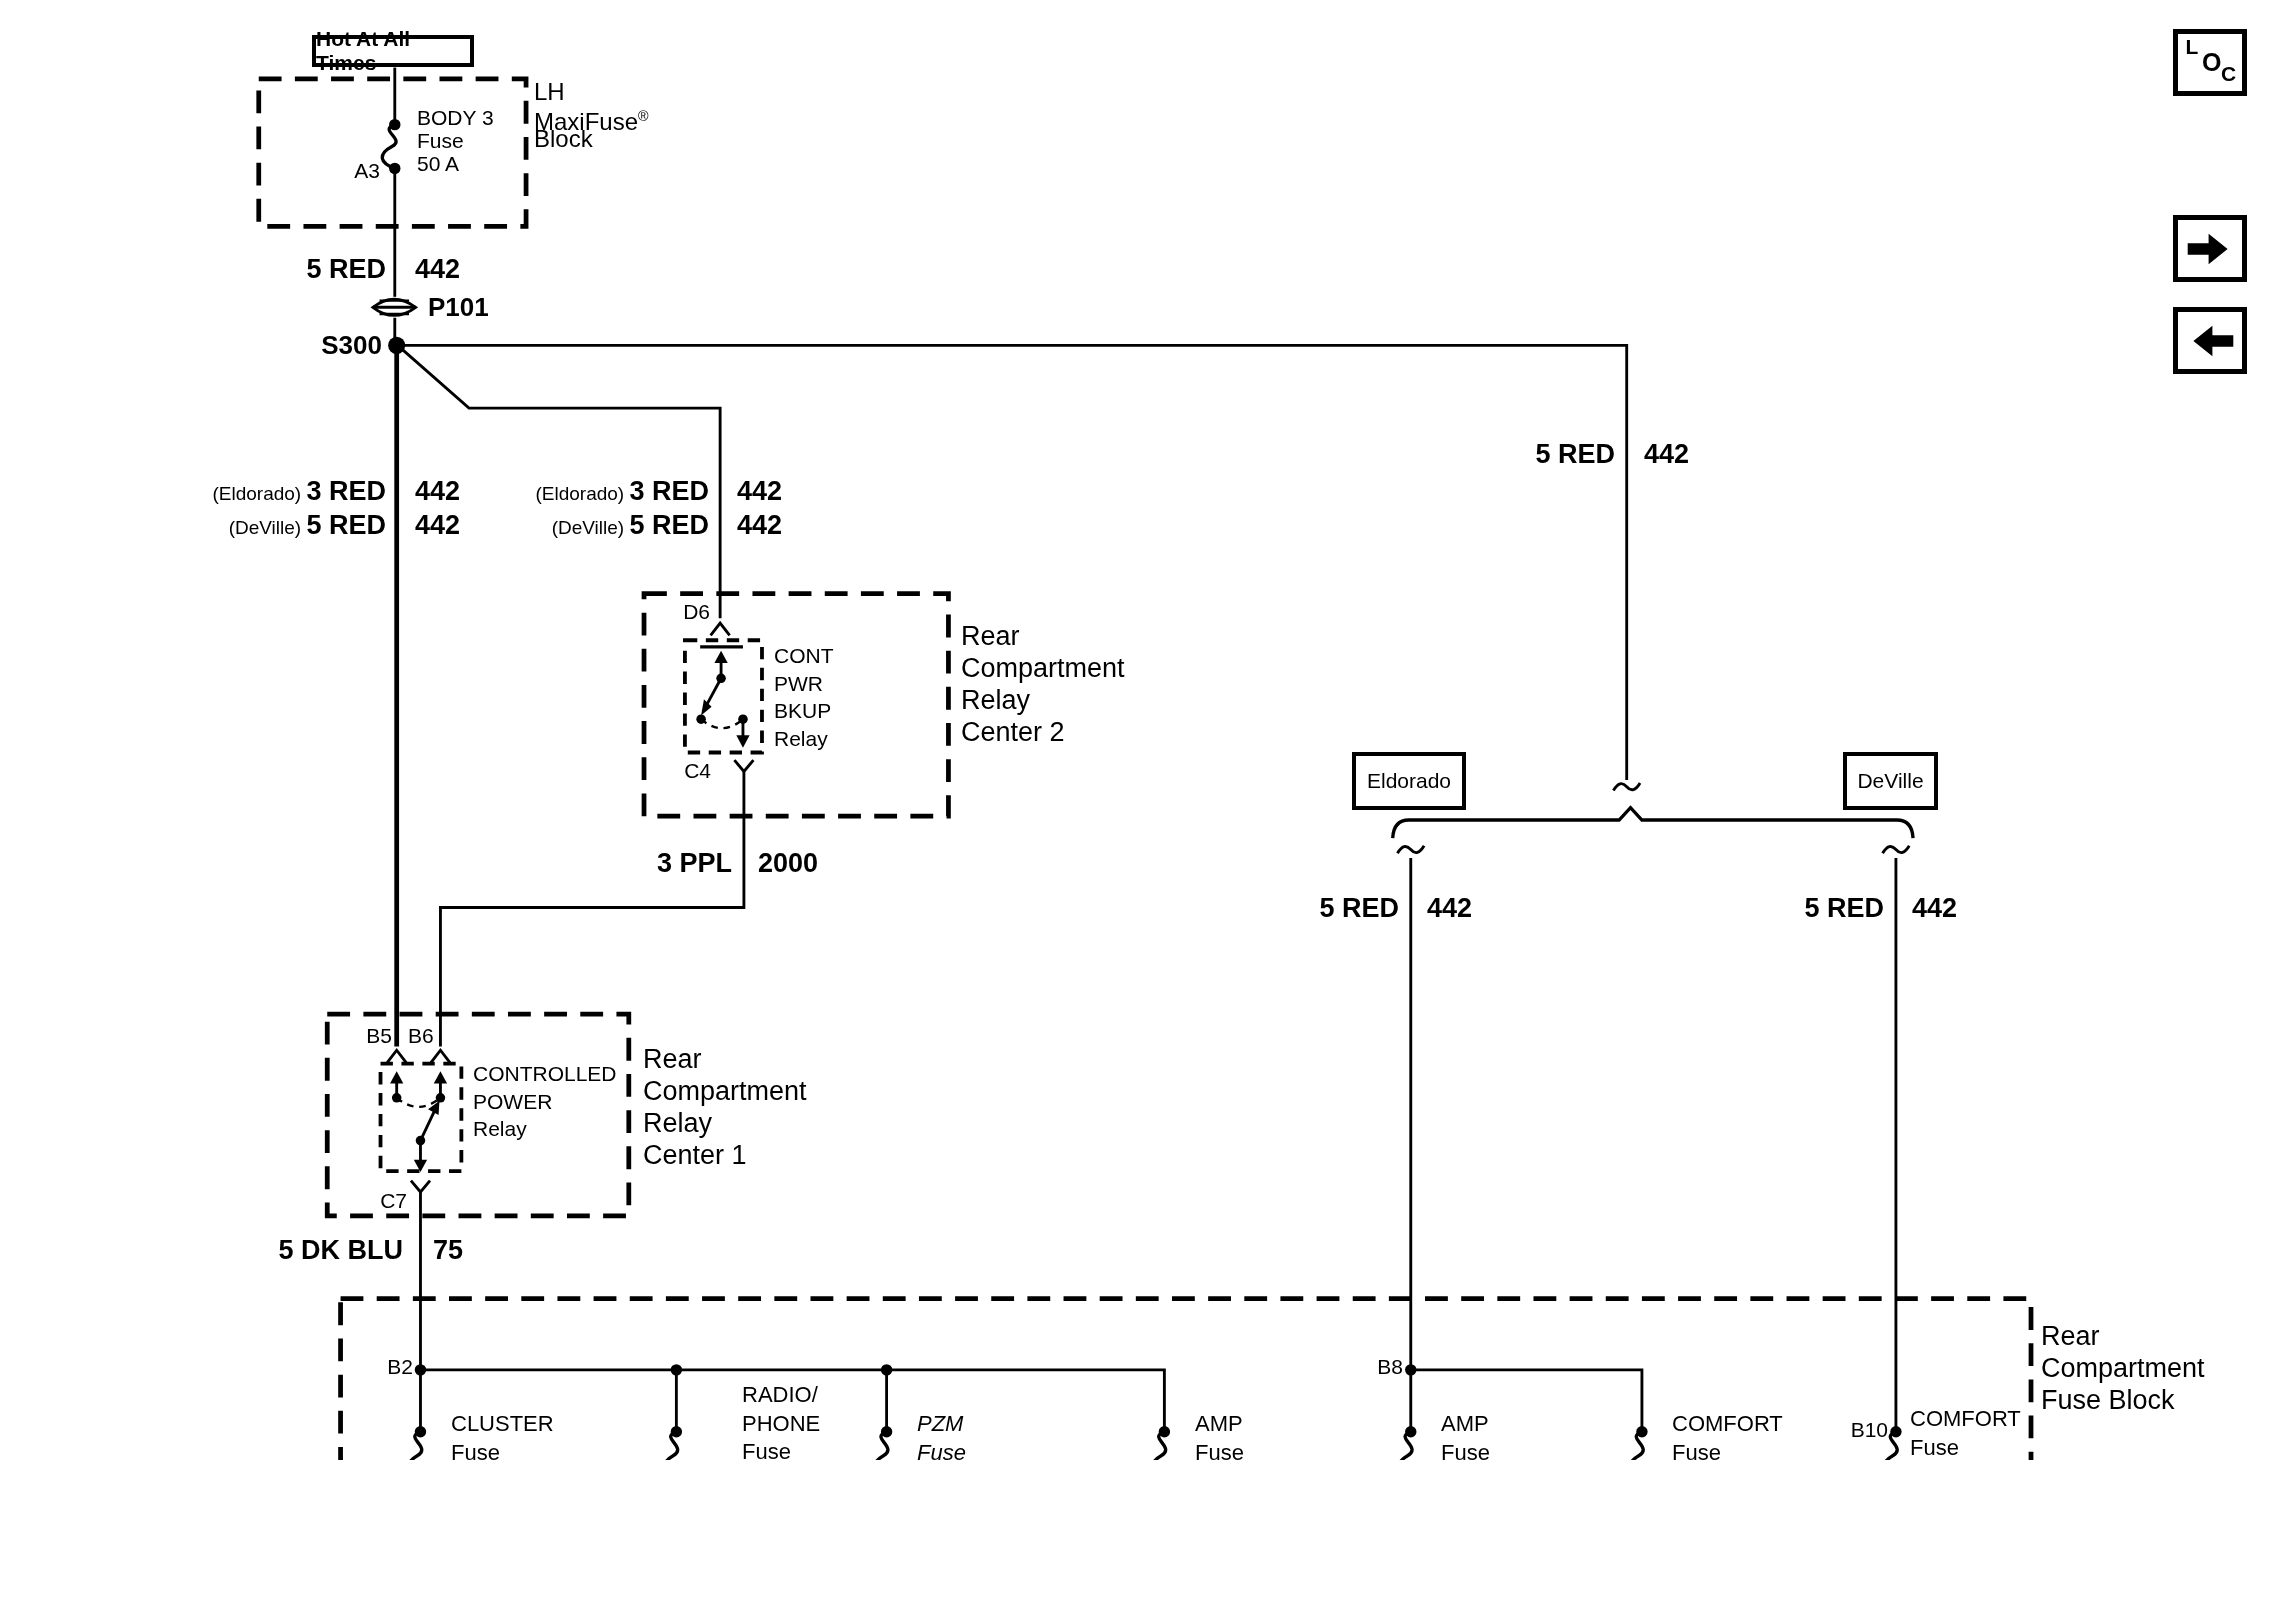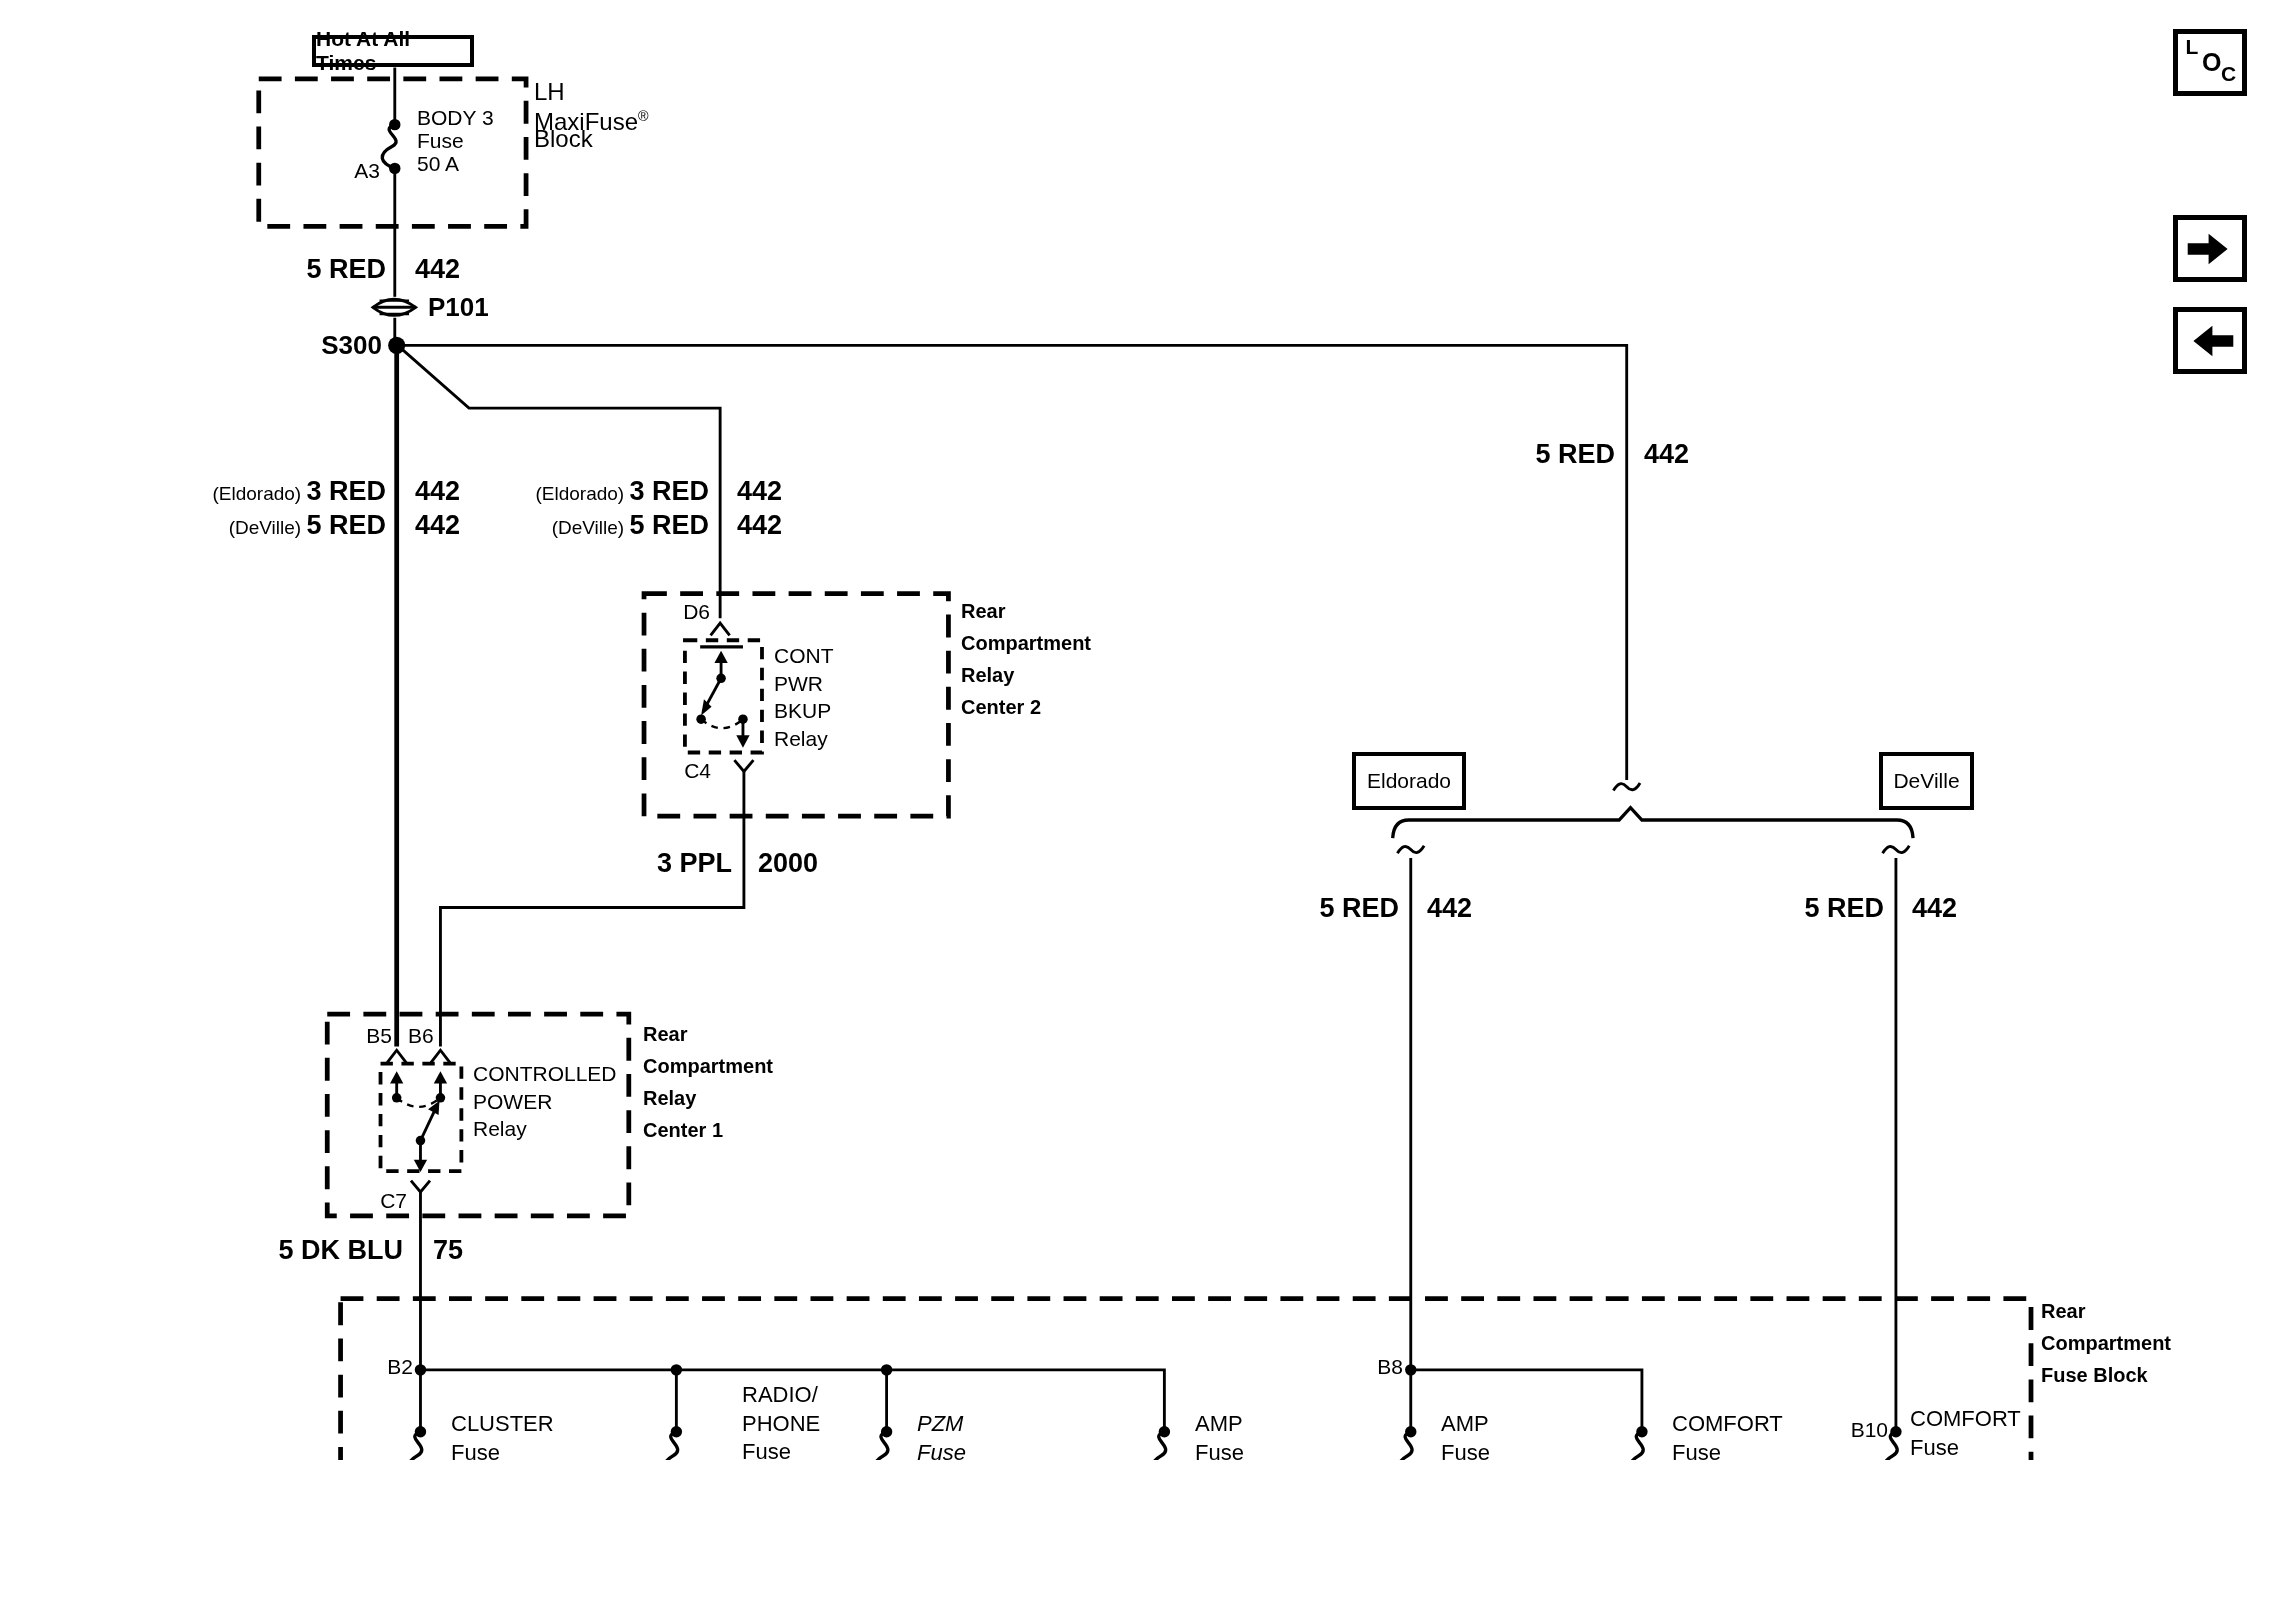--- a/index.html
+++ b/index.html
@@ -9,21 +9,21 @@
   }
   svg.layer { position:absolute; left:0; top:0; z-index:0; }
   .lbl { position:absolute; z-index:2; white-space:nowrap; color:#000; }
   .ml  { white-space:pre-line; }
   .ra  { transform:translateX(-100%); text-align:right; }
   .big   { font-size:27px; font-weight:700; line-height:28.5px; }
   .small { font-size:19px; font-weight:400; }
   .pin   { font-size:21px; font-weight:400; line-height:25px; }
   .comp  { font-size:21px; font-weight:400; line-height:27.6px; }
   .fusetxt { font-size:22px; font-weight:400; line-height:28.5px; }
-  .title { font-size:20px; font-weight:700; line-height:32px; }
+  .title { font-size:27px; font-weight:400; line-height:32px;margin-top:25px; }
   .conn  { font-size:26px; font-weight:700; line-height:27px; }
   .pair  { font-size:19px; line-height:28.5px; }
   .sbox {
     position:absolute; z-index:2; border:4.8px solid #000; box-sizing:border-box;
     display:flex; align-items:center; justify-content:center; background:#fff;
   }
   .navbox {
     position:absolute; z-index:2; border:5.7px solid #000; box-sizing:border-box;
     width:74px; height:67px; background:#fff; display:flex; align-items:center; justify-content:center;
   }
@@ -157,21 +157,21 @@
   </svg>
 
   <div class="sbox" style="left:312px; top:35px; width:162px; height:32px;">
     <span style="font-size:21px; font-weight:700;">Hot At All Times</span>
   </div>
 
   <div class="sbox" style="left:1352px; top:752px; width:114px; height:58px;text-align:right;">
     <span style="font-size:21px;">Eldorado</span>
   </div>
 
-  <div class="sbox" style="left:1843px; top:752px; width:95px; height:58px;margin-left:36px;">
+  <div class="sbox" style="left:1843px; top:752px; width:95px; height:58px;">
     <span style="font-size:21px;">DeVille</span>
   </div>
 
   <div class="navbox" style="left:2173px; top:28.5px;">
     <span class="loc-letter" style="left:7.6px;  top:1.9px;  font-size:21px;">L</span>
     <span class="loc-letter" style="left:24px; top:14.3px; font-size:25px;">O</span>
     <span class="loc-letter" style="left:43px; top:28.5px; font-size:21px;">C</span>
   </div>
 
   <div class="navbox" style="left:2173px; top:215px;">

